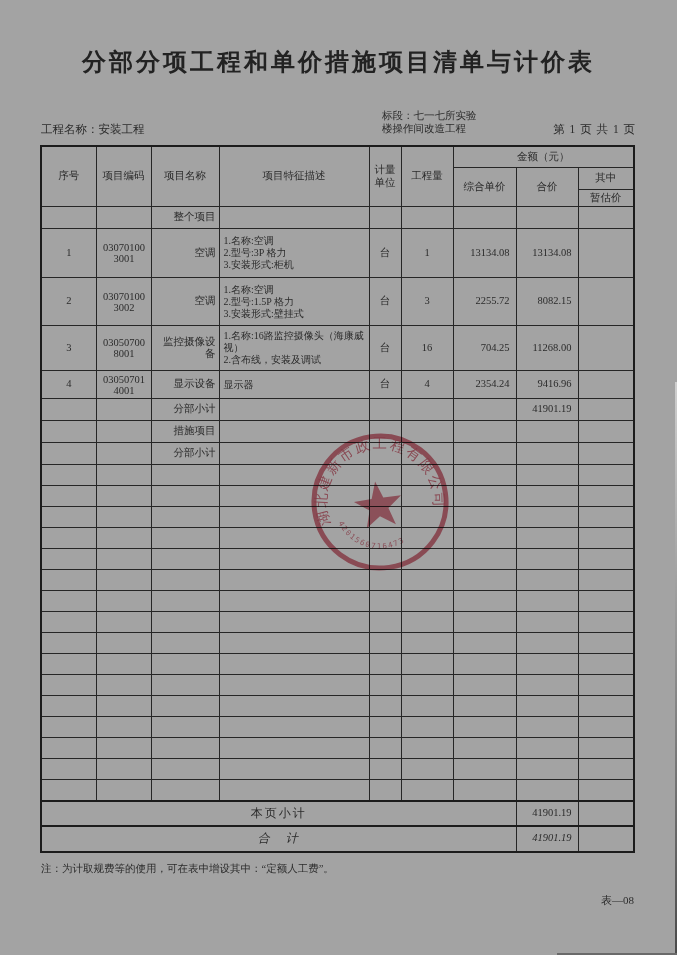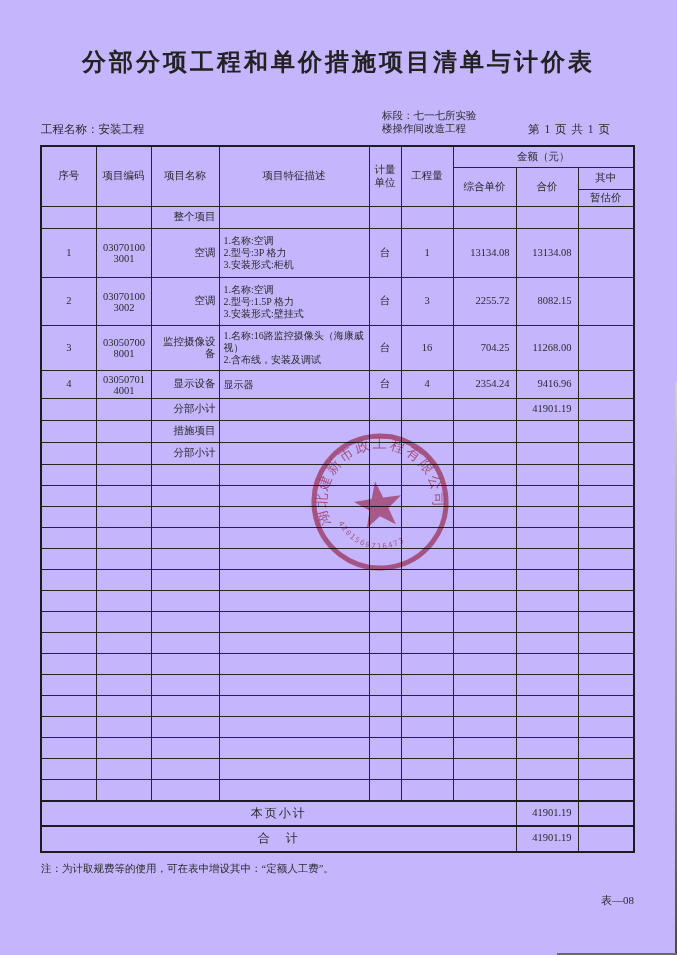--- a/index.html
+++ b/index.html
@@ -1,31 +1,31 @@
 <!DOCTYPE html>
 <html lang="zh"><head>
 <meta charset="utf-8">
 <style>
   html,body{margin:0;padding:0;}
   .sheet{
     position:relative;
     width:677px;height:955px;
-    background:#c4b5fd;
+    background:#a3a3a3;
     font-family:"Liberation Serif","DejaVu Serif",serif;
     color:#2b2b2b;
     overflow:hidden;
   }
   .doc-title{
     position:absolute;left:0;top:46px;width:677px;
     text-align:center;font-size:24px;font-weight:bold;
     letter-spacing:3px;color:#222;
   }
   .meta-project{position:absolute;left:41px;top:122px;font-size:11.5px;}
   .meta-section{position:absolute;left:382px;top:109px;font-size:10.5px;line-height:13px;white-space:pre-line;}
-  .meta-pageinfo{position:absolute;left:528px;top:122px;width:108px;font-size:11.5px;letter-spacing:1px;font-family:Liberation Serif, serif;}
+  .meta-pageinfo{position:absolute;left:528px;top:122px;width:108px;font-size:11.5px;text-align:right;letter-spacing:1px;font-family:Liberation Serif, serif;}
 
   table.sheet-table{
     position:absolute;left:40px;top:145px;
     border-collapse:collapse;table-layout:fixed;width:593px;
     border:2px solid #1c1c1c;
   }
   .sheet-table td,.sheet-table th{
     border:1px solid #262626;
     font-size:10.5px;font-weight:normal;
     padding:1px 3px;overflow:hidden;
@@ -41,21 +41,21 @@
   td.num{ text-align:right;padding-right:6px;}
   tr.sec-row{height:22px;}
   tr.item-row-1{height:49px;}
   tr.item-row-2{height:48px;}
   tr.item-row-3{height:45px;}
   tr.item-row-4{height:28px;}
   tr.sub-row{height:22px;}
   .empty-row{height:21px;}
   tr.page-sum{height:25px;}
   tr.page-sum td{border-top:2px solid #1c1c1c;font-family:Liberation Serif, serif;}
-  tr.grand-sum{height:26px;}
+  tr.grand-sum{height:26px;font-style:italic;}
   tr.grand-sum td{border-top:2px solid #1c1c1c;}
   td.sum-label{font-size:12px;letter-spacing:2px;}
 
   .note-line{position:absolute;left:41px;top:862px;font-size:10.5px;}
   .form-code{position:absolute;left:540px;top:893px;width:94px;text-align:right;font-size:11px;}
 
   .stamp{
     position:absolute;left:293px;top:415px;width:174px;height:174px;
     opacity:.82;mix-blend-mode:multiply;pointer-events:none;
   }

